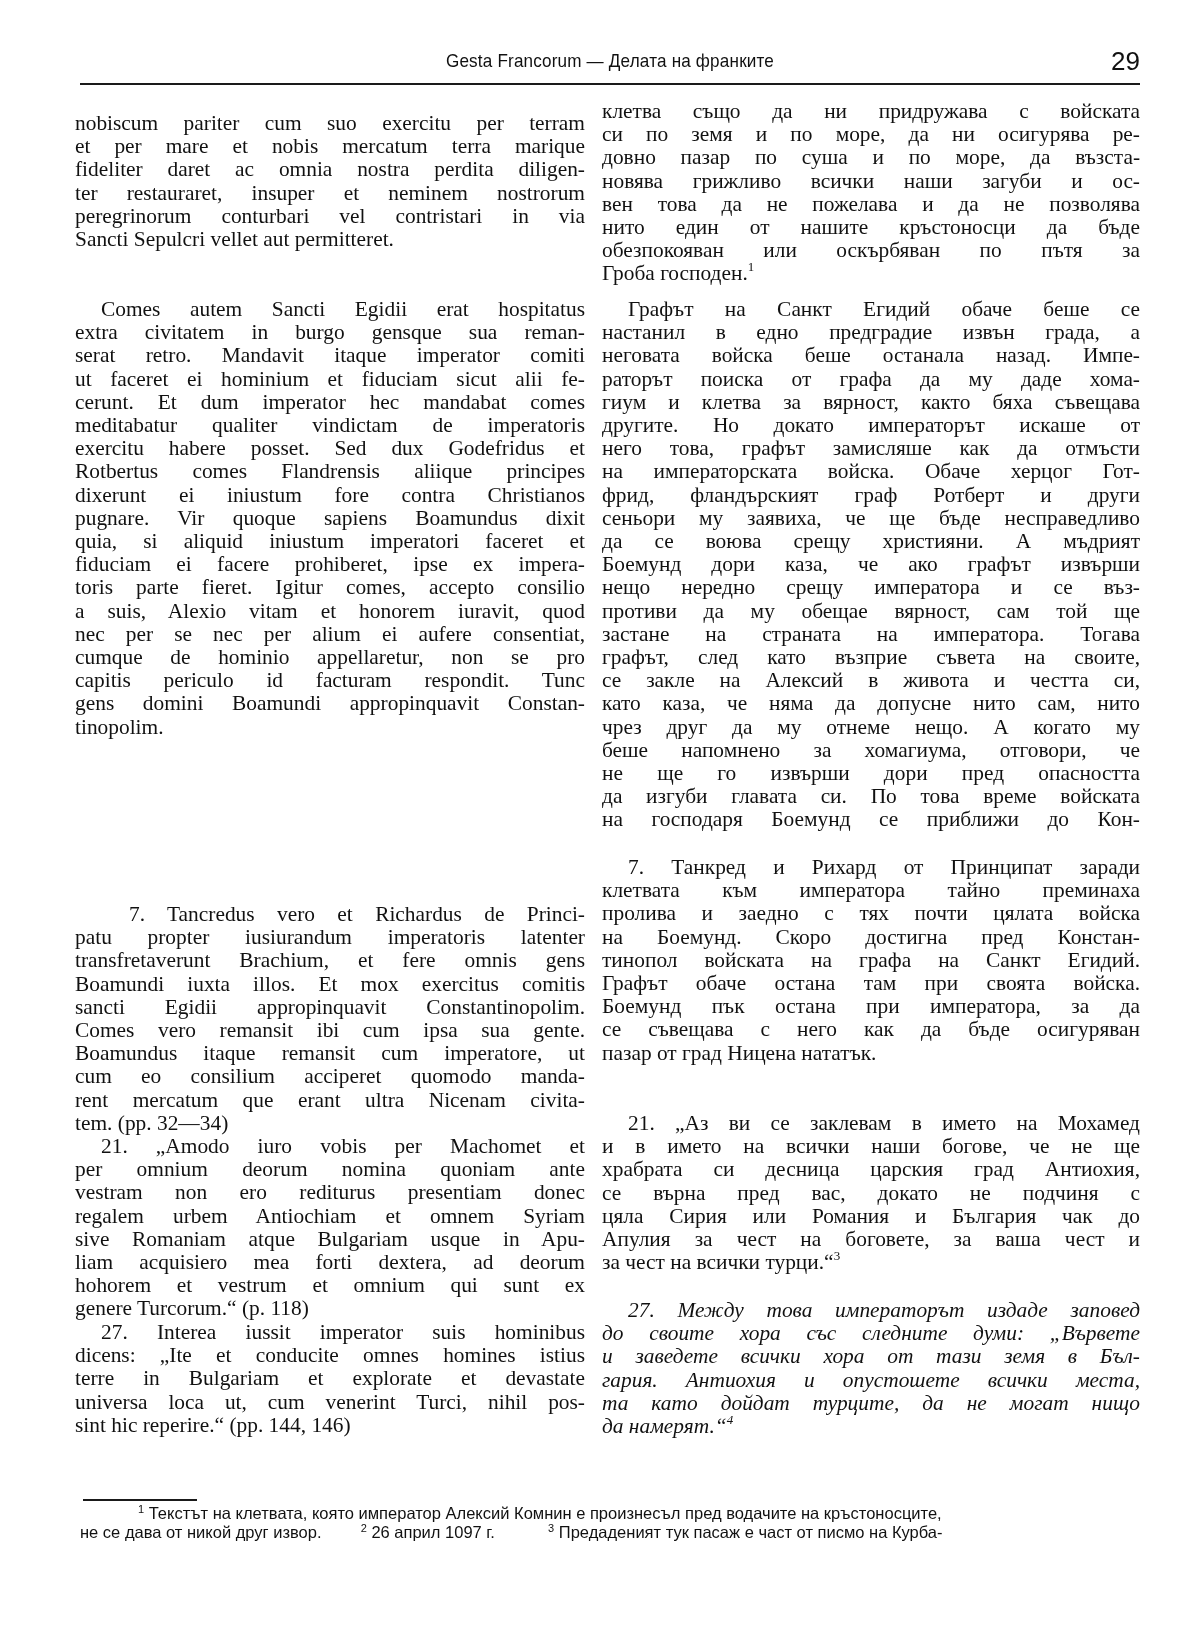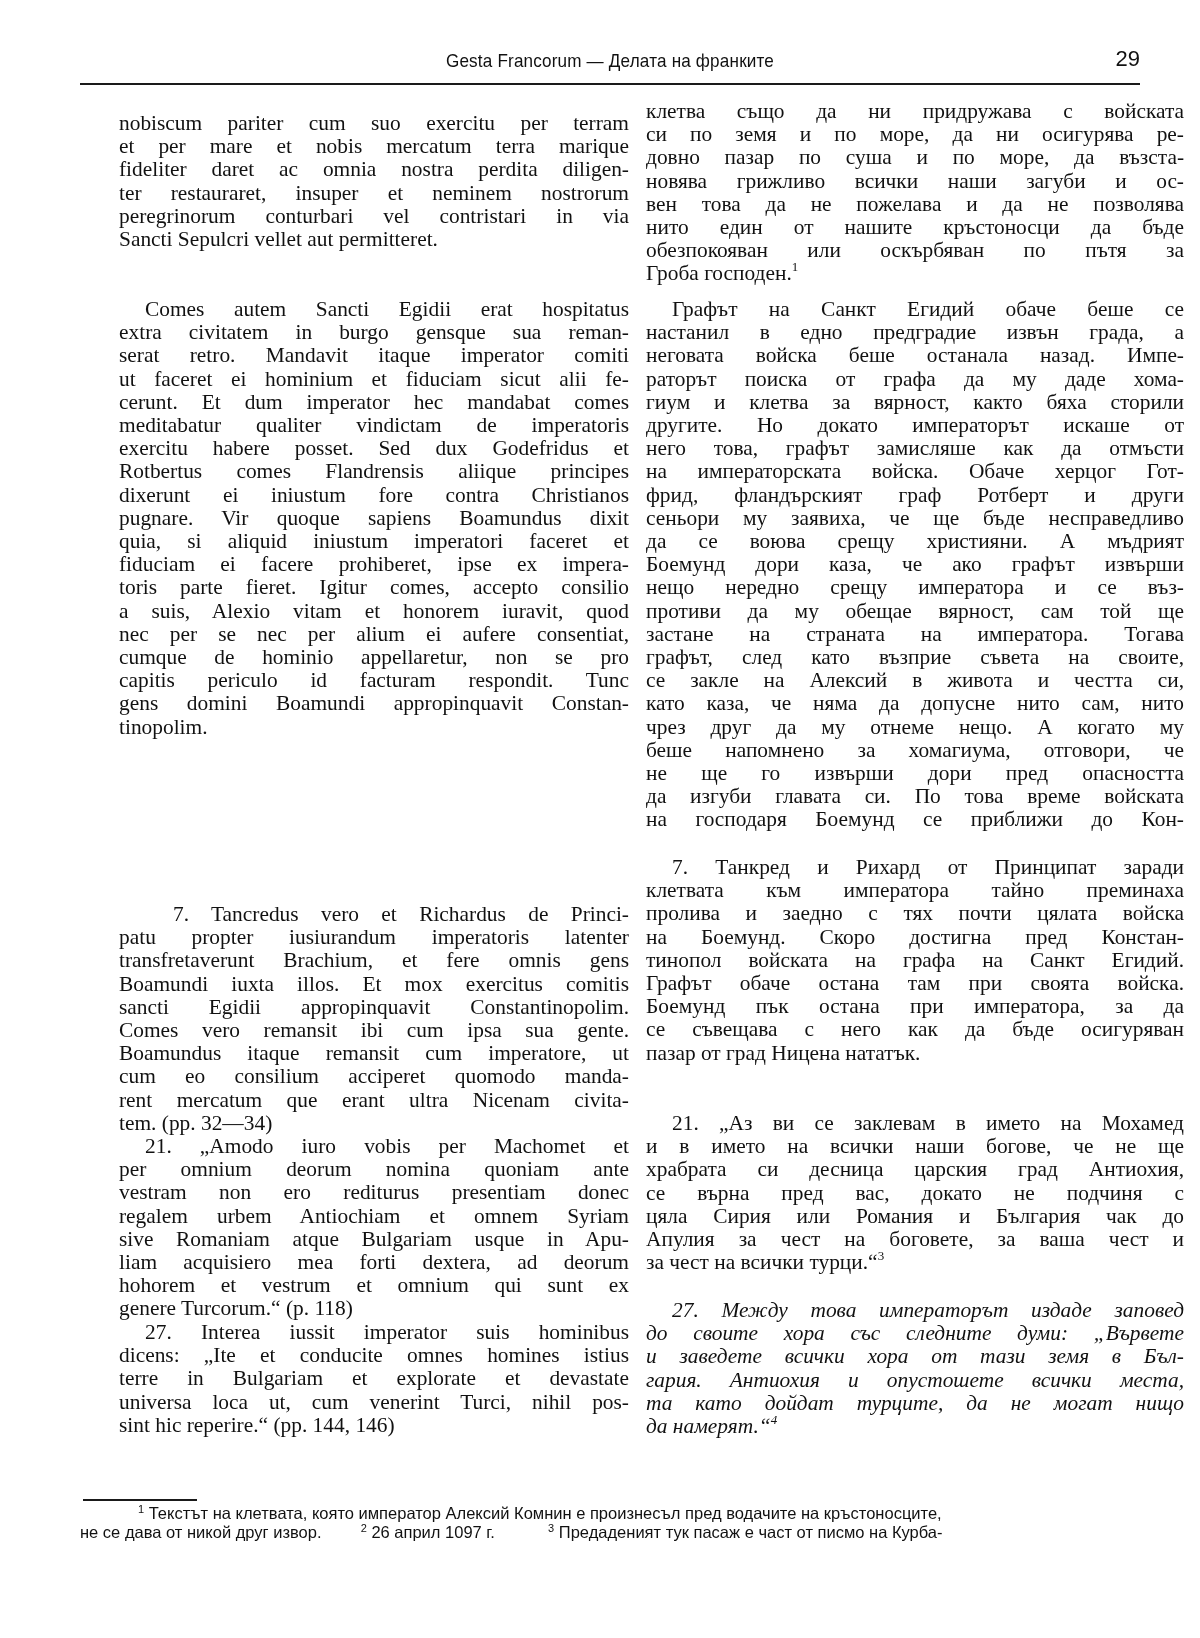--- a/index.html
+++ b/index.html
@@ -12,26 +12,26 @@
     position: absolute; left: 80px; top: 44px; width: 1060px; height: 40px;
   }
   .header-title {
     position: absolute; left: 0; right: 0; top: 6px; text-align: center;
     font-family: "Liberation Sans", "DejaVu Sans", sans-serif;
     font-size: 19px; letter-spacing: 0.2px; transform: scaleX(0.9);
   }
   .page-number {
     position: absolute; right: 0; top: 2px;
     font-family: "Liberation Sans", "DejaVu Sans", sans-serif;
-    font-size: 22px;
+    font-size: 26px;
   }
   .header-rule {
     position: absolute; left: 80px; top: 83px; width: 1060px; height: 2px; background: #1a1a1a;
   }
-  .col { position: absolute; font-size: 21.4px; line-height: 23.2px; margin-left: 44px; }
+  .col { position: absolute; font-size: 21.4px; line-height: 23.2px; }
   .col-left { left: 75px; width: 510px; text-align: justify; }
   .col-right { left: 602px; width: 538px; text-align: justify; }
   .line { display: block; white-space: nowrap; text-align-last: justify; }
   .line.last { text-align-last: left; }
   .indent { padding-left: 26px; }
   .indent-big { padding-left: 54px; }
   .block { position: absolute; }
   sup { font-size: 13px; line-height: 0; vertical-align: 9px; }
   .fn-rule {
     position: absolute; left: 83px; top: 1499px; width: 114px; height: 2px; background: #1a1a1a;
@@ -121,21 +121,21 @@
     <span class="line"><span>вен това да не пожелава и да не позволява</span></span>
     <span class="line"><span>нито един от нашите кръстоносци да бъде</span></span>
     <span class="line"><span>обезпокояван или оскърбяван по пътя за</span></span>
     <span class="line last"><span>Гроба господен.</span><sup>1</sup></span>
   </div>
 <div class="col col-right block" style="top:298px;">
     <span class="line indent"><span>Графът на Санкт Егидий обаче беше се</span></span>
     <span class="line"><span>настанил в едно предградие извън града, а</span></span>
     <span class="line"><span>неговата войска беше останала назад. Импе-</span></span>
     <span class="line"><span>раторът поиска от графа да му даде хома-</span></span>
-    <span class="line"><span>гиум и клетва за вярност, както бяха сторили</span></span>
+    <span class="line"><span>гиум и клетва за вярност, както бяха съвещава</span></span>
     <span class="line"><span>другите. Но докато императорът искаше от</span></span>
     <span class="line"><span>него това, графът замисляше как да отмъсти</span></span>
     <span class="line"><span>на императорската войска. Обаче херцог Гот-</span></span>
     <span class="line"><span>фрид, фландърският граф Ротберт и други</span></span>
     <span class="line"><span>сеньори му заявиха, че ще бъде несправедливо</span></span>
     <span class="line"><span>да се воюва срещу християни. А мъдрият</span></span>
     <span class="line"><span>Боемунд дори каза, че ако графът извърши</span></span>
     <span class="line"><span>нещо нередно срещу императора и се въз-</span></span>
     <span class="line"><span>противи да му обещае вярност, сам той ще</span></span>
     <span class="line"><span>застане на страната на императора. Тогава</span></span>

